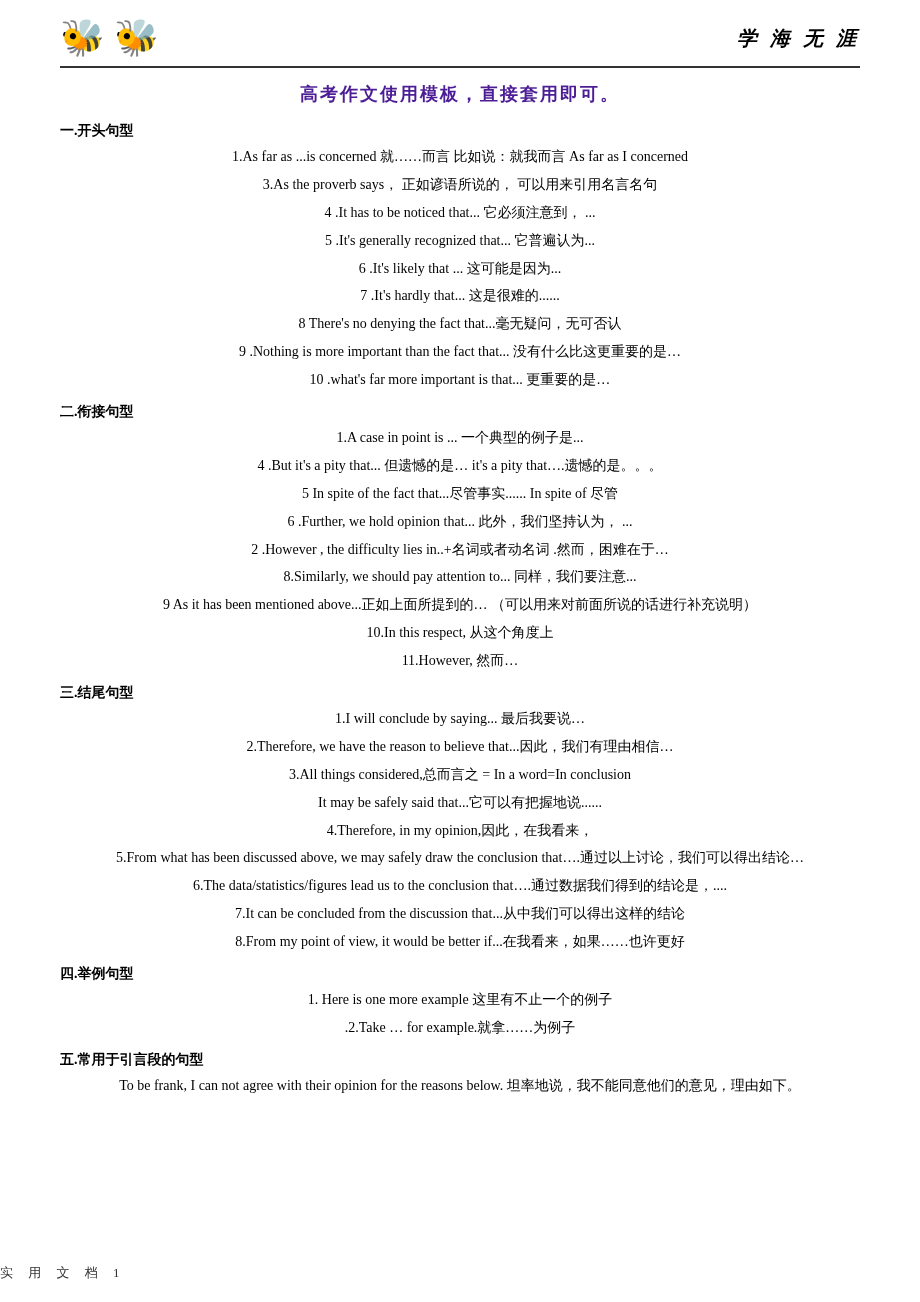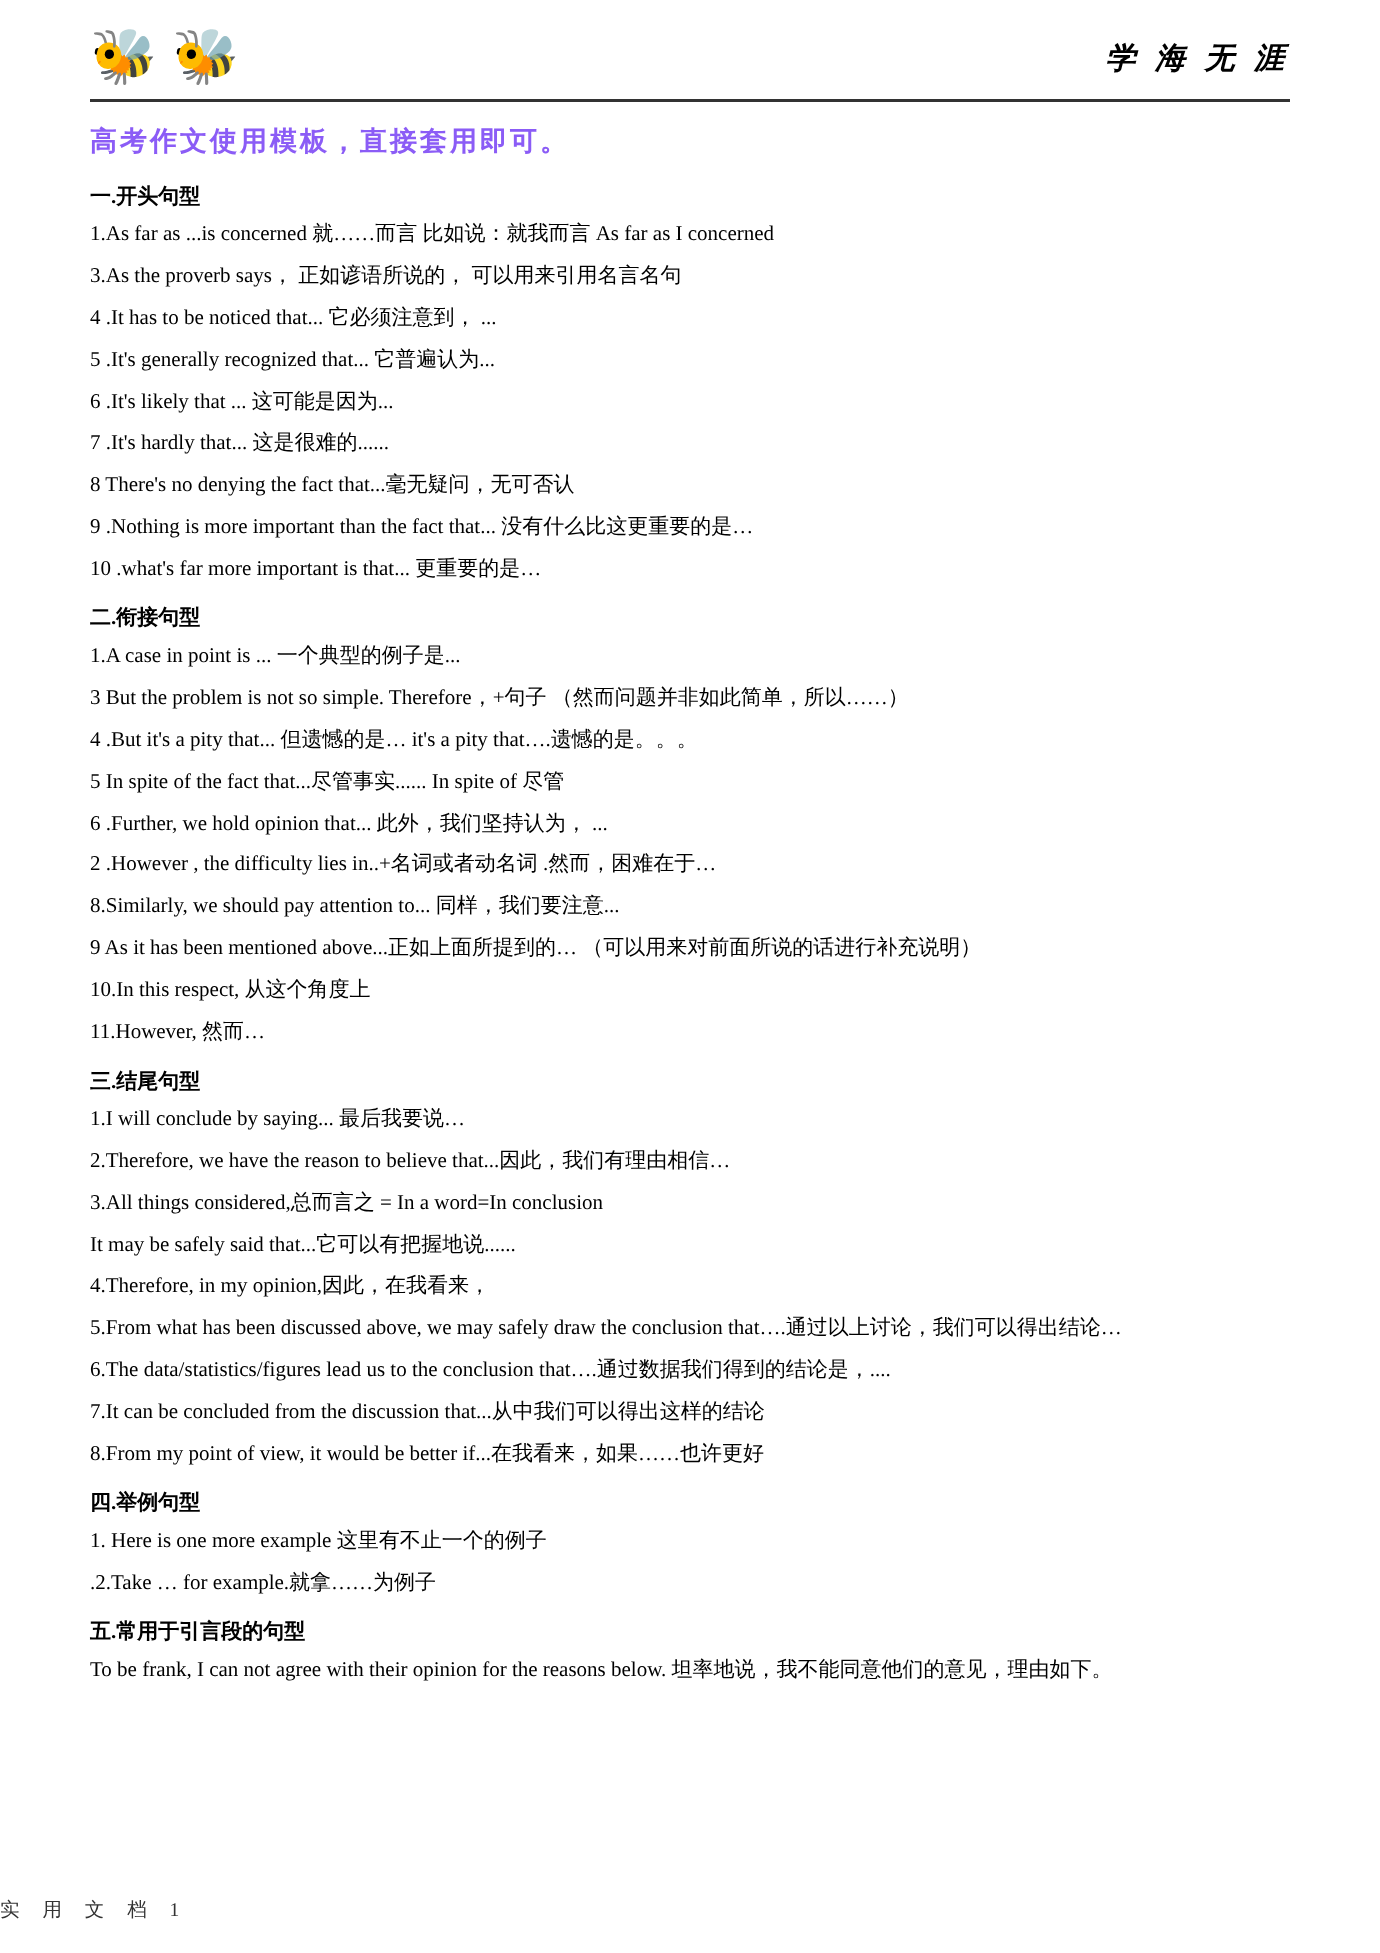--- a/index.html
+++ b/index.html
@@ -38,37 +38,39 @@
     }
     .header-brand {
       font-family: "KaiTi", "楷体", cursive;
       font-size: 20px;
       color: #000000;
       font-weight: bold;
       letter-spacing: 4px;
       font-style: italic;
     }
     .page-title {
+      text-align: center;
       font-size: 18px;
-      color: #8b5cf6;
+      color: #4c1d95;
       font-weight: bold;
       margin-bottom: 16px;
       letter-spacing: 2px;
     }
     .section-heading {
       font-weight: bold;
       font-size: 14px;
       margin: 10px 0 4px 0;
       color: #000;
     }
     .content-line {
       line-height: 1.85;
       margin: 2px 0;
       color: #000;
       font-size: 14px;
+      text-align: center;
     }
     .footer {
       position: absolute;
       bottom: 20px;
       left: 0;
       right: 0;
       text-align: left;
       font-size: 13px;
       color: #333;
       letter-spacing: 6px;
@@ -98,21 +100,20 @@
     <div class="content-line"> 6 .It's likely that ...  这可能是因为...</div>
     <div class="content-line"> 7 .It's hardly that...  这是很难的......</div>
     <div class="content-line">8    There's no denying the fact that...毫无疑问，无可否认</div>
     <div class="content-line">9 .Nothing is more important than the fact that...  没有什么比这更重要的是…</div>
     <div class="content-line"> 10 .what's far more important is that... 更重要的是…</div>
   </div>
 
   <div>
     <div class="section-heading">二.衔接句型</div>
     <div class="content-line">1.A case in point is ...  一个典型的例子是...</div>
-    <div class="content-line">3 But the problem is not so simple. Therefore，+句子       （然而问题并非如此简单，所以……）</div>
     <div class="content-line">4 .But it's a pity that... 但遗憾的是…  it's a pity that….遗憾的是。。。</div>
     <div class="content-line">5  In spite of the fact that...尽管事实......   In spite of    尽管</div>
     <div class="content-line">6 .Further, we hold opinion that...  此外，我们坚持认为，  ...</div>
     <div class="content-line"> 2 .However , the difficulty lies in..+名词或者动名词       .然而，困难在于…</div>
     <div class="content-line">8.Similarly, we should pay attention to... 同样，我们要注意...</div>
     <div class="content-line">9 As it has been mentioned above...正如上面所提到的… （可以用来对前面所说的话进行补充说明）</div>
     <div class="content-line"></div>
     <div class="content-line">10.In this respect, 从这个角度上</div>
     <div class="content-line">11.However,  然而…</div>
   </div>

